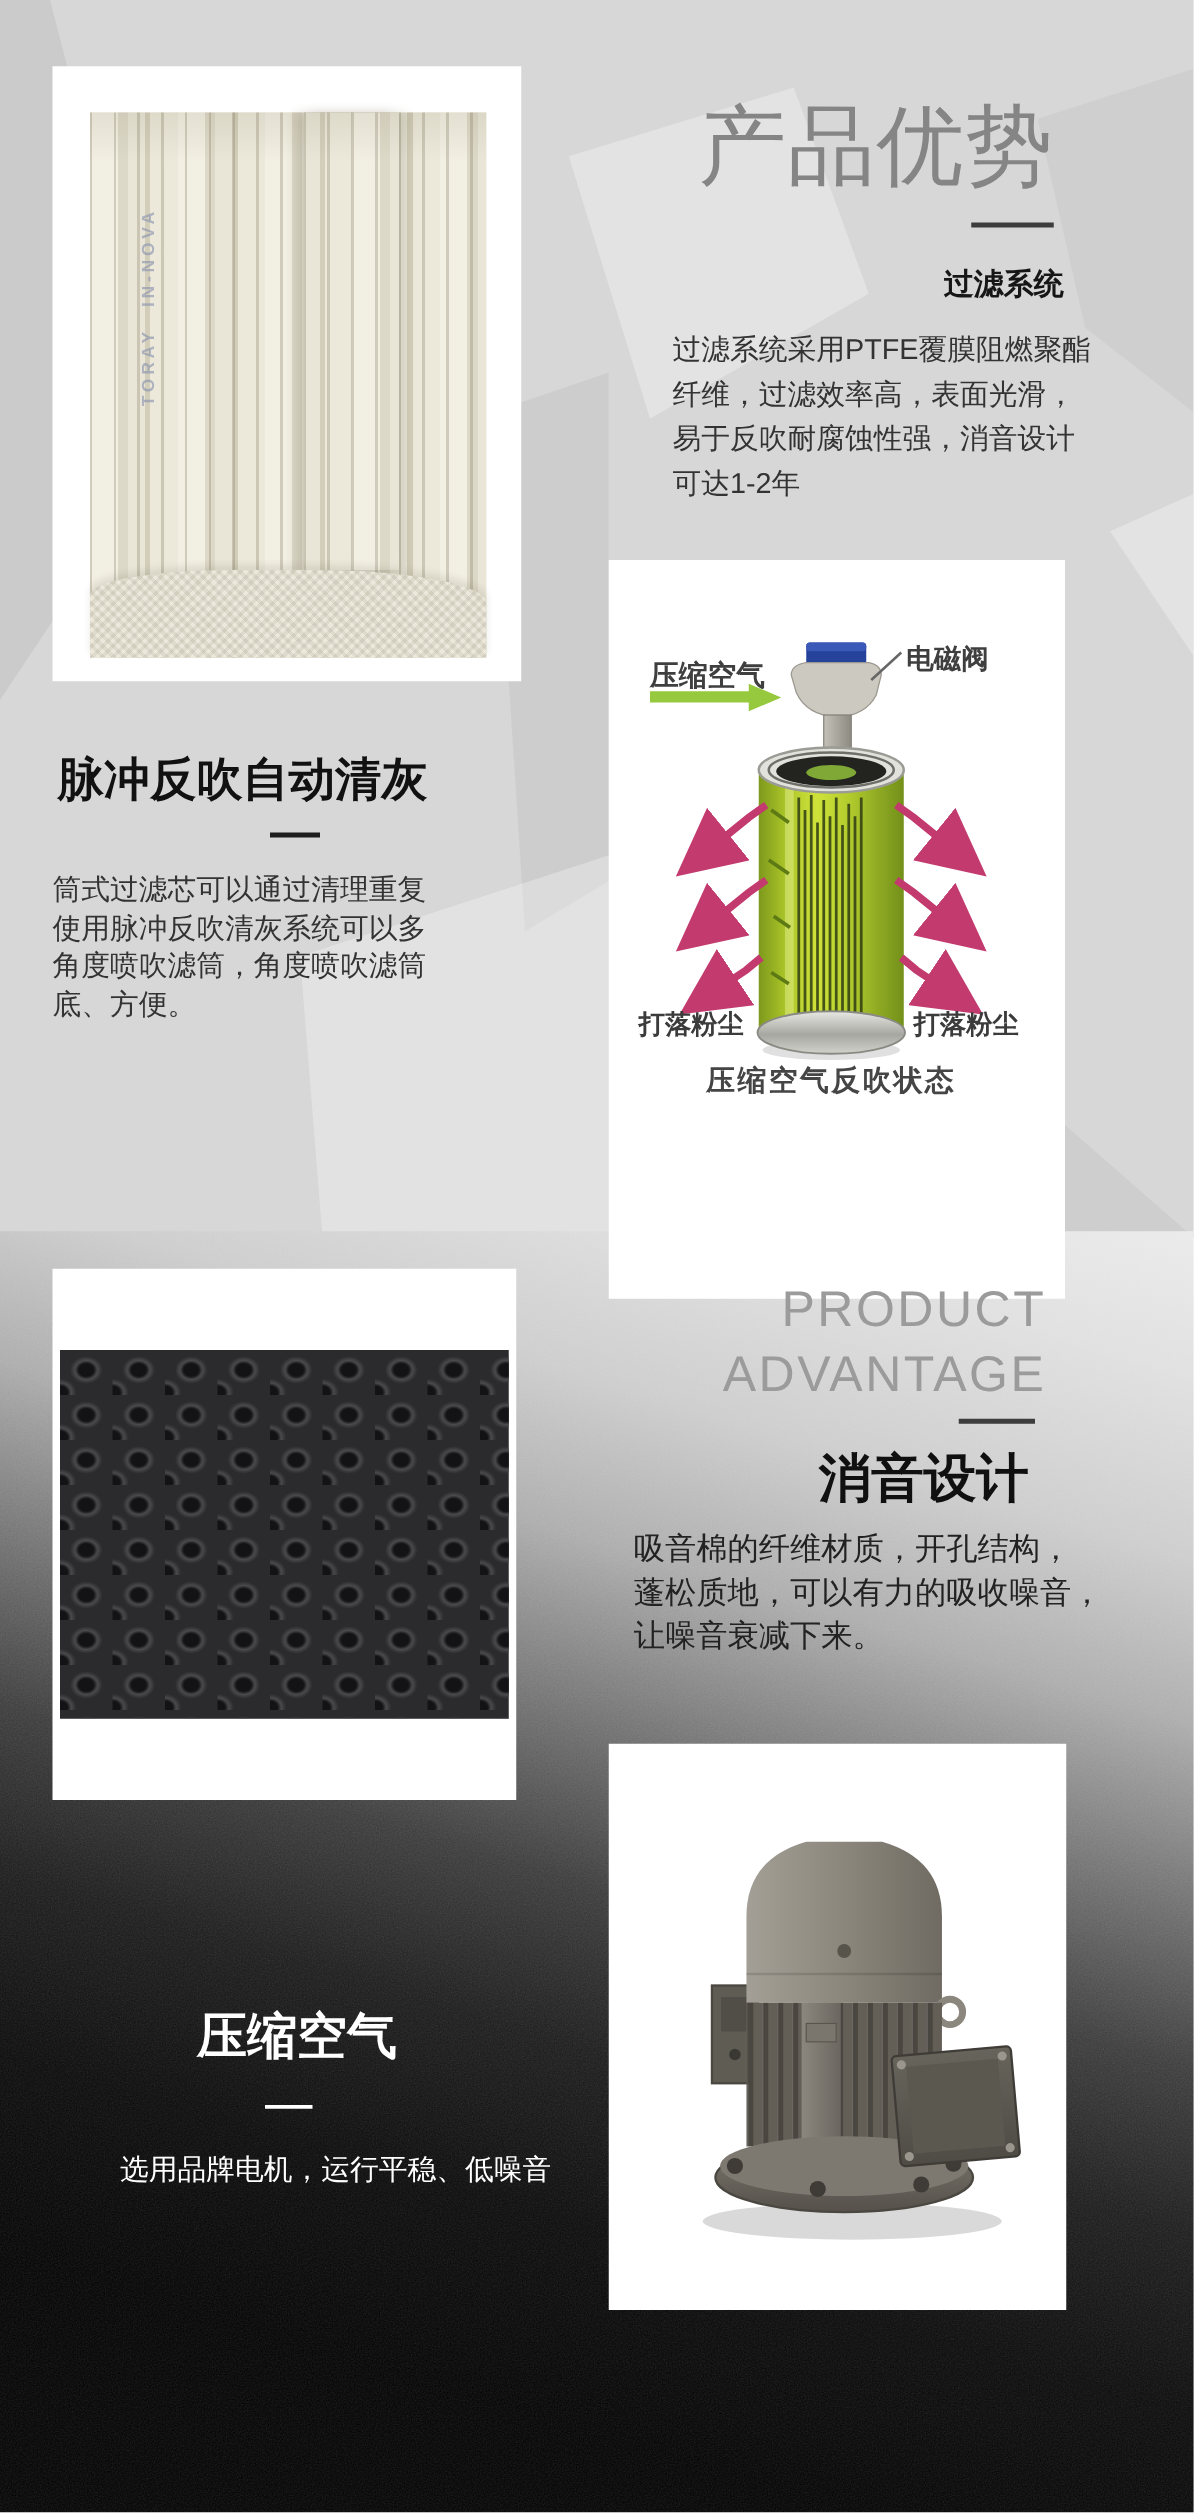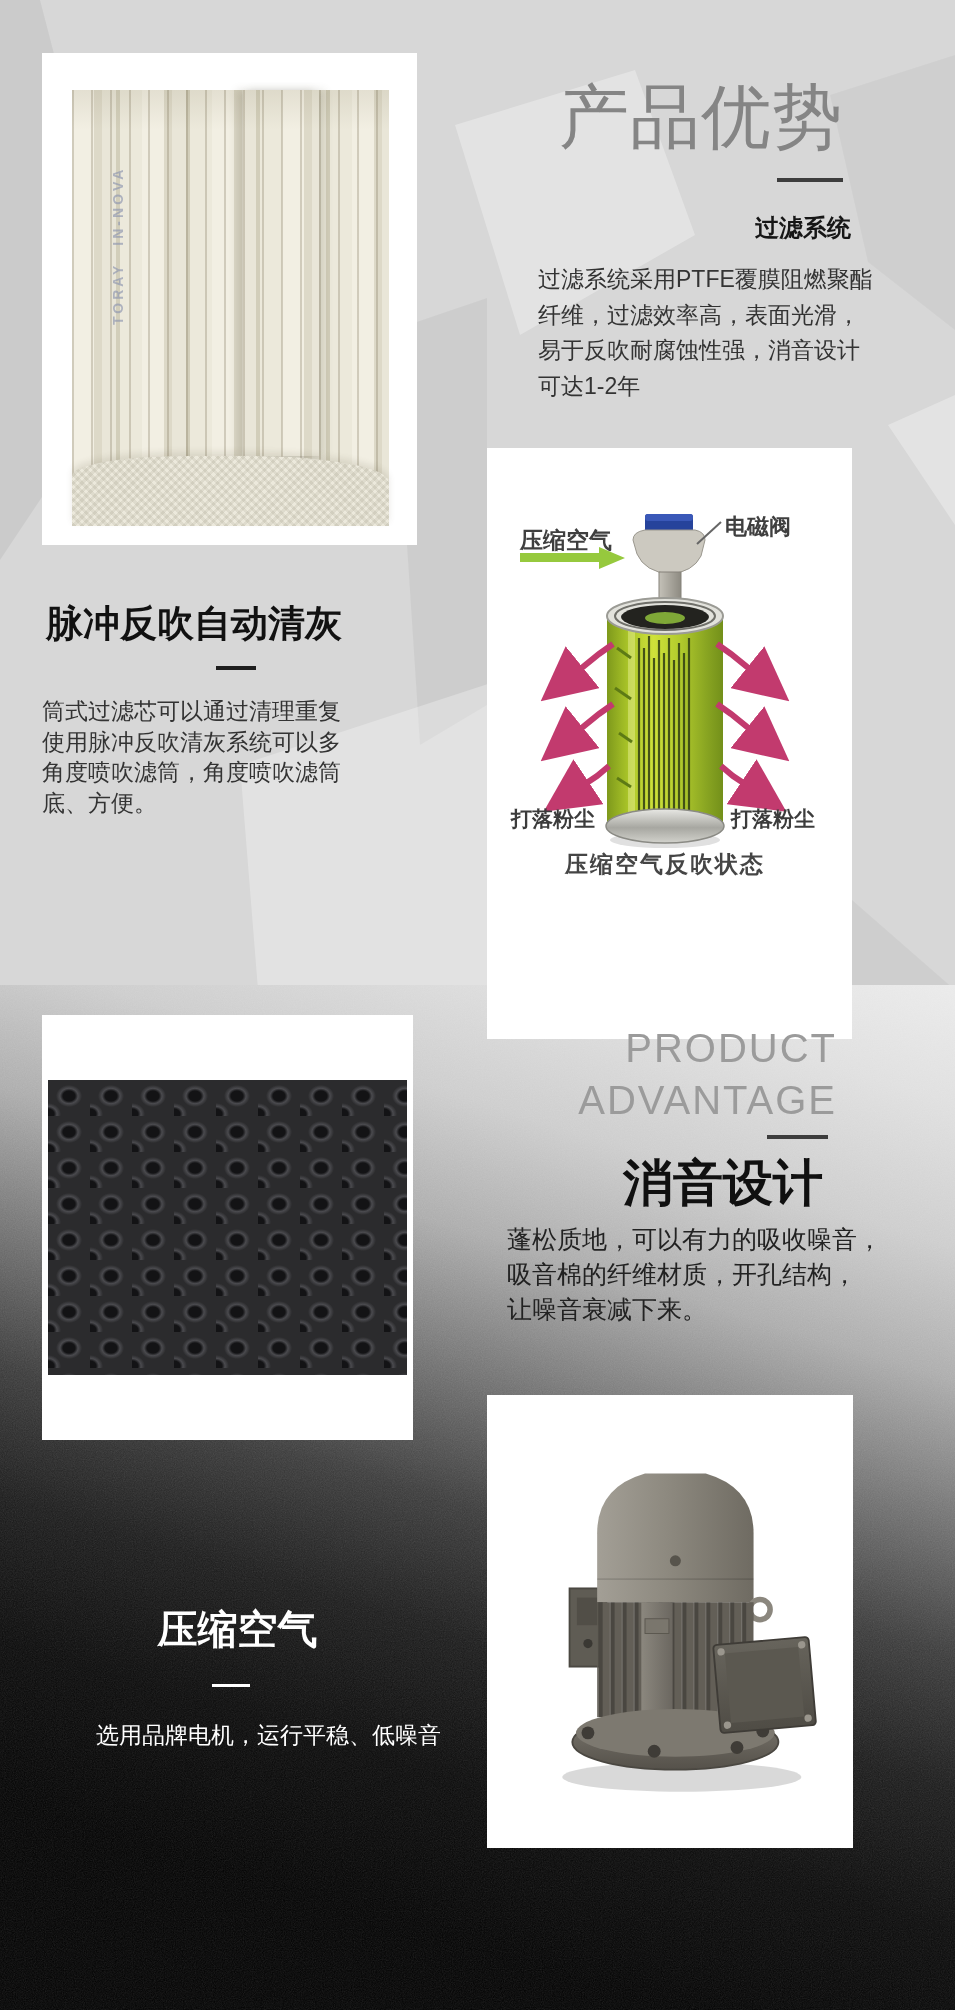--- a/index.html
+++ b/index.html
@@ -66,21 +66,21 @@
   .p-filter{left:538px;top:262px;font-size:23px;line-height:35.5px;color:#333333;}
   .h-pulse{left:46px;top:600px;font-size:37px;line-height:48px;font-weight:bold;color:#111111;}
   .u-pulse{position:absolute;left:216px;top:666px;width:40px;height:4px;background:#1e1e1e;}
   .p-pulse{left:42px;top:696px;font-size:23px;line-height:30.5px;color:#333333;}
 
   .title-en1{right:118px;top:1020px;font-size:40px;line-height:56px;font-weight:300;
              color:#9b9b9b;letter-spacing:2px;text-align:right;}
   .title-en2{right:118px;top:1080px;font-size:40px;line-height:40px;font-weight:300;
              color:#9b9b9b;letter-spacing:2px;text-align:right;}
   .u-adv{position:absolute;right:127px;top:1135px;width:61px;height:4px;background:#3d3d3d;}
-  .h-silencer{right:132px;top:1160px;font-size:50px;line-height:46px;font-weight:bold;color:#101010;text-align:right;}
+  .h-silencer{right:132px;top:1160px;font-size:42px;line-height:46px;font-weight:bold;color:#101010;text-align:right;}
   .p-silencer{left:507px;top:1222px;font-size:25px;line-height:35px;color:#222222;}
 
   .h-motor{left:110px;top:1606px;width:255px;text-align:center;font-size:40px;line-height:46px;
            font-weight:bold;color:#ffffff;}
   .u-motor{position:absolute;left:212px;top:1684px;width:38px;height:3px;background:#ffffff;}
   .p-motor{left:96px;top:1720px;font-size:23px;line-height:30px;color:#ffffff;}
 
   svg text{font-family:"Liberation Sans","DejaVu Sans",sans-serif;}
 </style>
 </head>
@@ -219,22 +219,22 @@
       <text x="178" y="424" text-anchor="middle" font-size="23" font-weight="600" letter-spacing="2" fill="#454545">压缩空气反吹状态</text>
     </svg>
   </div>
 
   <div class="t title-en1">PRODUCT</div>
   <div class="t title-en2">ADVANTAGE</div>
   <div class="u-adv"></div>
 
   <div class="t h-silencer">消音设计</div>
   <div class="t p-silencer">
+    <div>吸音棉的纤维材质，开孔结构，</div>
     <div>蓬松质地，可以有力的吸收噪音，</div>
-    <div>吸音棉的纤维材质，开孔结构，</div>
     <div>让噪音衰减下来。</div>
   </div>
 
   <div class="photo photo-foam">
     <div class="foam-img"></div>
   </div>
 
   <div class="t h-motor">压缩空气</div>
   <div class="u-motor"></div>
   <div class="t p-motor">选用品牌电机，运行平稳、低噪音</div>

